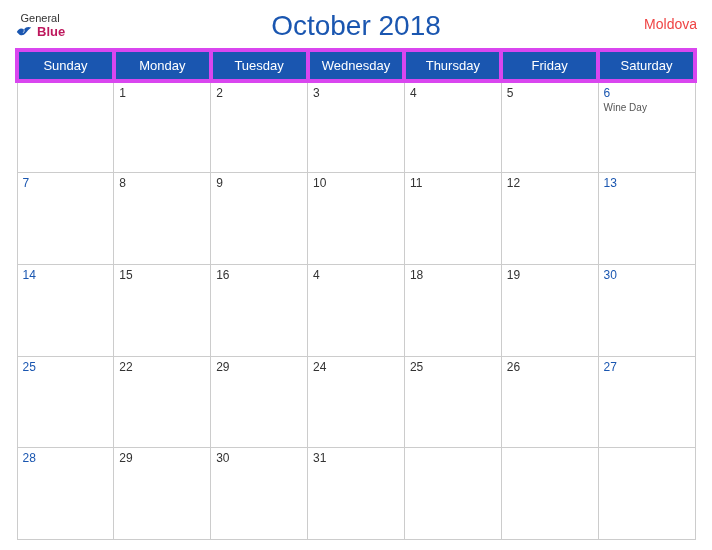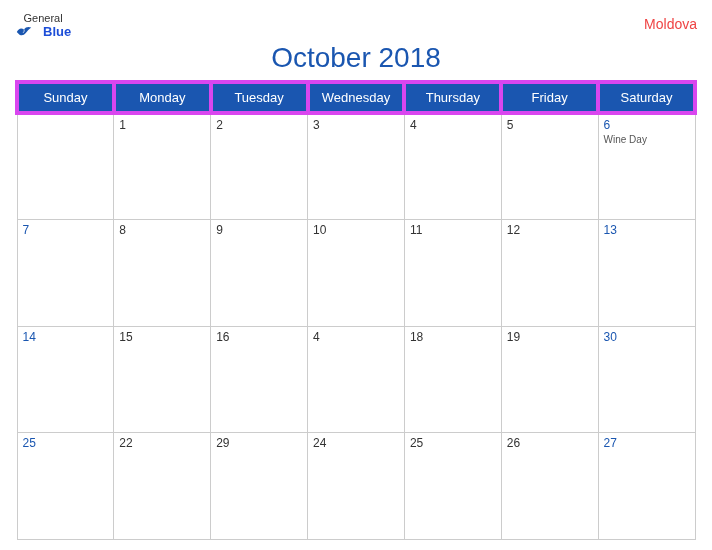--- a/index.html
+++ b/index.html
@@ -32,33 +32,32 @@
       flex-direction: column;
       align-items: center;
     }
     .logo-text-general {
       font-size: 11px;
       color: #333;
       font-weight: normal;
     }
     .logo-text-blue {
       font-size: 13px;
-      color: #1d4ed8;
+      color: #be185d;
       font-weight: bold;
       display: flex;
       align-items: center;
-      gap: 10px;
+      gap: 4px;
     }
     .logo-bird {
       width: 18px;
       height: 14px;
     }
     .title-block {
       text-align: left;
-      margin-top: 32px;
     }
     .title-month {
       font-size: 28px;
       color: #1a56b0;
       font-weight: normal;
     }
     .country-label {
       position: absolute;
       right: 0;
       top: 6px;
@@ -224,15 +223,32 @@
           <td>
             <span class="day-number">25</span>
           </td>
           <td>
             <span class="day-number">26</span>
           </td>
           <td>
             <span class="day-number weekend">27</span>
           </td>
         </tr>
+        <tr>
+          <td>
+            <span class="day-number weekend">28</span>
+          </td>
+          <td>
+            <span class="day-number">29</span>
+          </td>
+          <td>
+            <span class="day-number">30</span>
+          </td>
+          <td>
+            <span class="day-number">31</span>
+          </td>
+          <td></td>
+          <td></td>
+          <td></td>
+        </tr>
       </tbody>
   </table>
 </div>
 
 </body></html>

